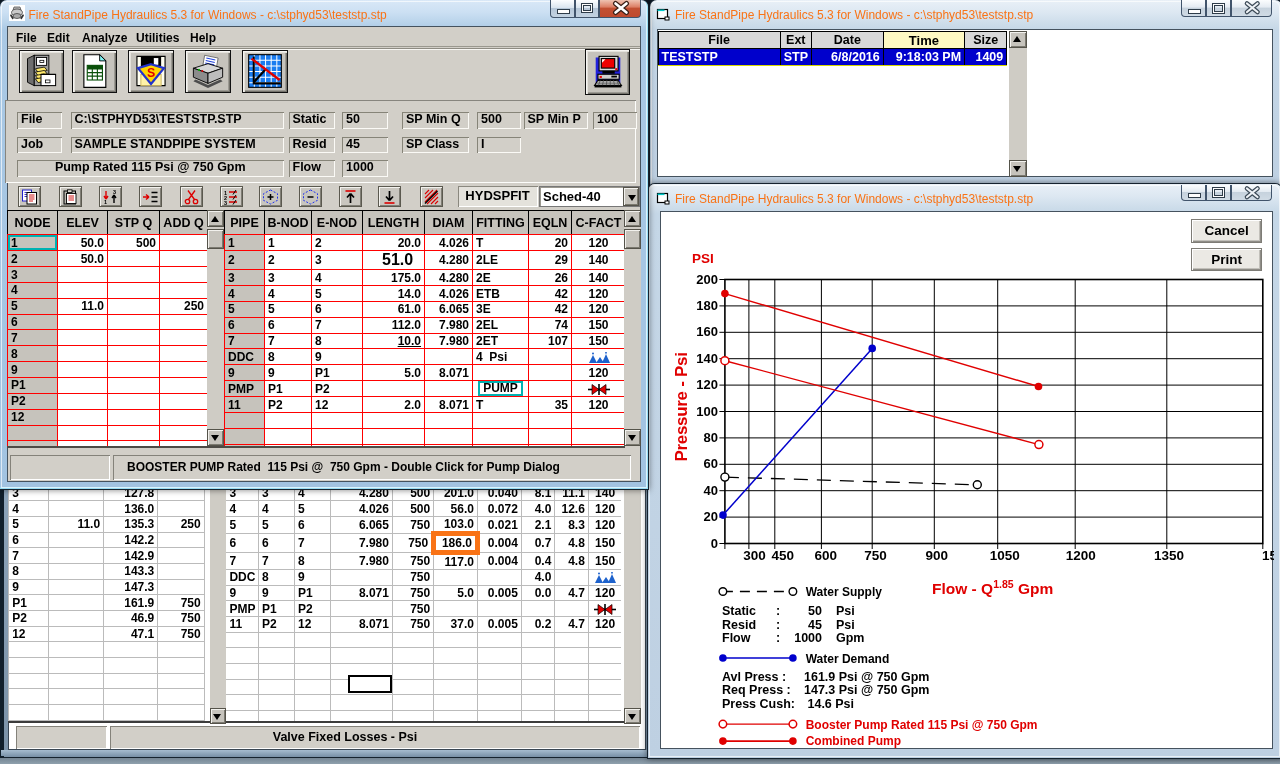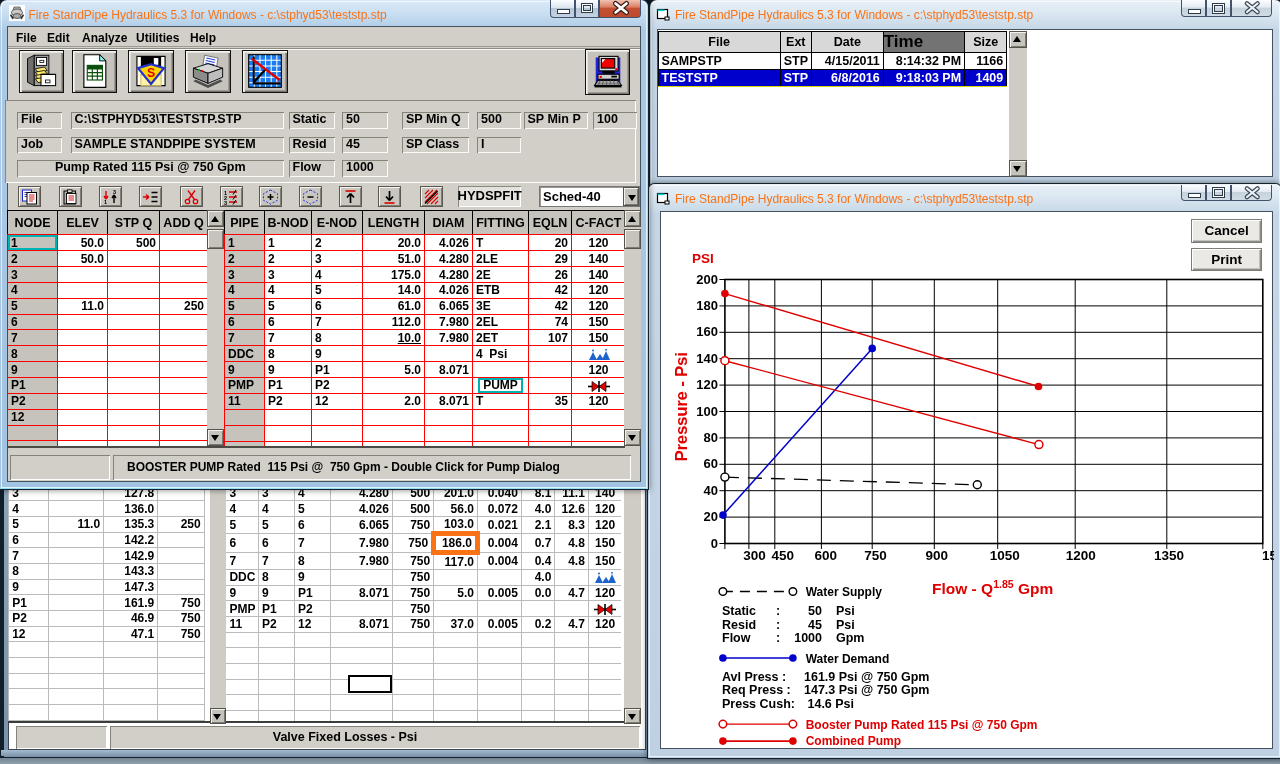--- a/index.html
+++ b/index.html
@@ -383,29 +383,22 @@
       <col style="width:31.2px">
       <col style="width:71.9px">
       <col style="width:81.3px">
       <col style="width:42.2px">
     </colgroup>
     <tbody>
       <tr style="height:17.7px">
         <td style="border:1.2px solid #000;background:#d8d8d8;text-align:center;font-size:12.5px">File</td>
         <td style="border:1.2px solid #000;background:#d8d8d8;text-align:center;font-size:12.5px">Ext</td>
         <td style="border:1.2px solid #000;background:#d8d8d8;text-align:center;font-size:12.5px">Date</td>
-        <td style="border:1.2px solid #000;background:#737373;text-align:left;font-size:17px">Time</td>
+        <td style="border:1.2px solid #000;background:#fef9c3;text-align:center;font-size:13px">Time</td>
         <td style="border:1.2px solid #000;background:#d8d8d8;text-align:center;font-size:12.5px">Size</td>
-      </tr>
-      <tr style="height:17.5px">
-        <td style="border:1px solid #000;font-size:12.5px;padding:0 3px;text-align:left;">SAMPSTP</td>
-        <td style="border:1px solid #000;font-size:12.5px;padding:0 3px;text-align:left;">STP</td>
-        <td style="border:1px solid #000;font-size:12.5px;padding:0 3px;text-align:right;">4/15/2011</td>
-        <td style="border:1px solid #000;font-size:12.5px;padding:0 3px;text-align:right;">8:14:32 PM</td>
-        <td style="border:1px solid #000;font-size:12.5px;padding:0 3px;text-align:right;">1166</td>
       </tr>
       <tr style="height:17px">
         <td style="border:1px solid #d8d800;border-left-color:#000;border-right-color:#000;background:#0000cc;color:#fff;font-size:12.5px;padding:0 3px;text-align:left;">TESTSTP</td>
         <td style="border:1px solid #d8d800;border-left-color:#000;border-right-color:#000;background:#0000cc;color:#fff;font-size:12.5px;padding:0 3px;text-align:left;">STP</td>
         <td style="border:1px solid #d8d800;border-left-color:#000;border-right-color:#000;background:#0000cc;color:#fff;font-size:12.5px;padding:0 3px;text-align:right;">6/8/2016</td>
         <td style="border:1px solid #d8d800;border-left-color:#000;border-right-color:#000;background:#0000cc;color:#fff;font-size:12.5px;padding:0 3px;text-align:right;">9:18:03 PM</td>
         <td style="border:1px solid #d8d800;border-left-color:#000;border-right-color:#000;background:#0000cc;color:#fff;font-size:12.5px;padding:0 3px;text-align:right;">1409</td>
       </tr>
     </tbody>
   </table>
@@ -733,21 +726,21 @@
 <div class="sbtn" style="left:377.5px;top:186.3px;width:23px;height:20.3px;text-align:center;"><div style="margin-top:1.5px;display:inline-block"><svg width="17" height="16" viewBox="0 0 17 16">
         <path d="M3.5 14 h10" stroke="#dd0000" stroke-width="1.6"></path>
         <path d="M8.5 2 v8 M8.5 11.5 L5 7.5 M8.5 11.5 L12 7.5" stroke="#000" stroke-width="1.7" fill="none"></path>
       </svg></div></div>
 <div class="sbtn" style="left:420px;top:186.3px;width:23px;height:20.3px;text-align:center;"><div style="margin-top:1.5px;display:inline-block"><svg width="17" height="16" viewBox="0 0 17 16">
         <g stroke="#dd0000" stroke-width="1.1">
           <path d="M2 5 L6 1 M2 9 L10 1 M2 13 L14 1 M4 15 L15 4 M8 15 L15 8 M12 15 L15 12"></path>
         </g>
         <path d="M2 14.5 L14.5 2" stroke="#000" stroke-width="1.4"></path>
       </svg></div></div>
-<div class="a b" style="left:457.5px;top:186.3px;width:63px;height:20.3px;background:#e4e2dc;box-shadow:inset 1px 1px 0 #8a887f,inset -1px -1px 0 #fff;text-align:center;line-height:20px;font-size:13px;">HYDSPFIT</div>
+<div class="a b" style="left:457.5px;top:186.3px;width:80px;height:20.3px;background:#e4e2dc;box-shadow:inset 1px 1px 0 #8a887f,inset -1px -1px 0 #fff;text-align:center;line-height:20px;font-size:13px;">HYDSPFIT</div>
 <div class="a" style="left:538.8px;top:186.3px;width:101.2px;height:20.3px;background:#fff;border:1px solid #777;box-shadow:inset 1px 1px 0 #9a988f;"></div>
 <div class="a b" style="left:543px;top:188.5px;font-size:13px;">Sched-40</div>
 <div class="sbb" style="left:623px;top:187.3px;width:16px;height:18.3px;"></div>
 <div class="tri" style="left:627.5px;top:194.5px;border-left:4.5px solid transparent;border-right:4.5px solid transparent;border-top:6px solid #000"></div>
 <table style="position:absolute;left:7px;top:210.2px;width:200px">
     <colgroup>
       <col style="width:50px">
       <col style="width:50px">
       <col style="width:52px">
       <col style="width:48px">
@@ -901,21 +894,21 @@
           <td style="border:1px solid #f00;font-size:12px;padding:0 3px;background:#fff;text-align:right;">20.0</td>
           <td style="border:1px solid #f00;font-size:12px;padding:0 3px;background:#fff;text-align:right;">4.026</td>
           <td style="border:1px solid #f00;font-size:12px;padding:0 3px;background:#fff;text-align:left;">T</td>
           <td style="border:1px solid #f00;font-size:12px;padding:0 3px;background:#fff;text-align:right;">20</td>
           <td style="border:1px solid #f00;font-size:12px;padding:0 3px;background:#fff;text-align:center;">120</td>
         </tr>
         <tr style="height:15.85px">
           <td style="border:1px solid #f00;font-size:12px;padding:0 3px;background:#fff;text-align:left;background:#c6c3bc;">2</td>
           <td style="border:1px solid #f00;font-size:12px;padding:0 3px;background:#fff;text-align:left;">2</td>
           <td style="border:1px solid #f00;font-size:12px;padding:0 3px;background:#fff;text-align:left;">3</td>
-          <td style="border:1px solid #f00;font-size:12px;padding:0 3px;background:#fff;text-align:right;">51.0</td>
+          <td style="border:1px solid #f00;font-size:16px;padding:0 19px;background:#fff;text-align:right;">51.0</td>
           <td style="border:1px solid #f00;font-size:12px;padding:0 3px;background:#fff;text-align:right;">4.280</td>
           <td style="border:1px solid #f00;font-size:12px;padding:0 3px;background:#fff;text-align:left;">2LE</td>
           <td style="border:1px solid #f00;font-size:12px;padding:0 3px;background:#fff;text-align:right;">29</td>
           <td style="border:1px solid #f00;font-size:12px;padding:0 3px;background:#fff;text-align:center;">140</td>
         </tr>
         <tr style="height:15.85px">
           <td style="border:1px solid #f00;font-size:12px;padding:0 3px;background:#fff;text-align:left;background:#c6c3bc;">3</td>
           <td style="border:1px solid #f00;font-size:12px;padding:0 3px;background:#fff;text-align:left;">3</td>
           <td style="border:1px solid #f00;font-size:12px;padding:0 3px;background:#fff;text-align:left;">4</td>
           <td style="border:1px solid #f00;font-size:12px;padding:0 3px;background:#fff;text-align:right;">175.0</td>

